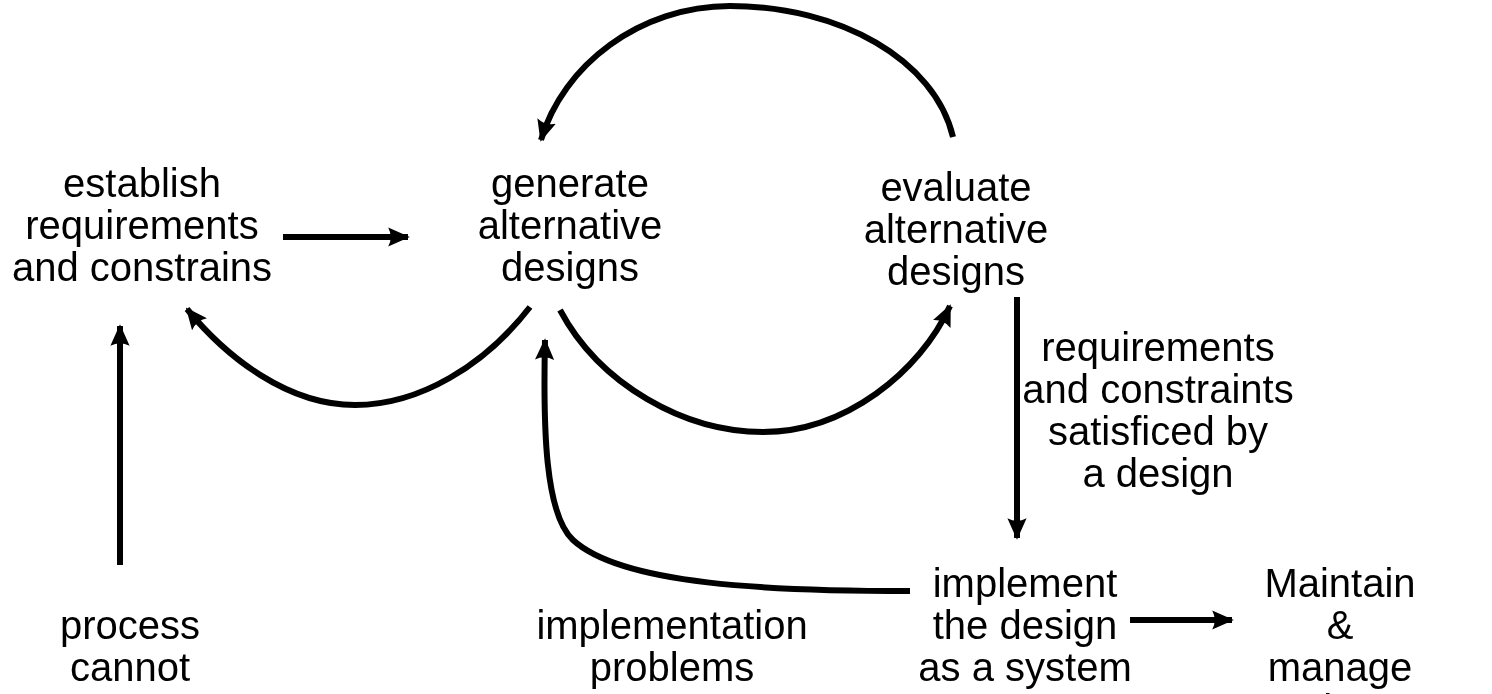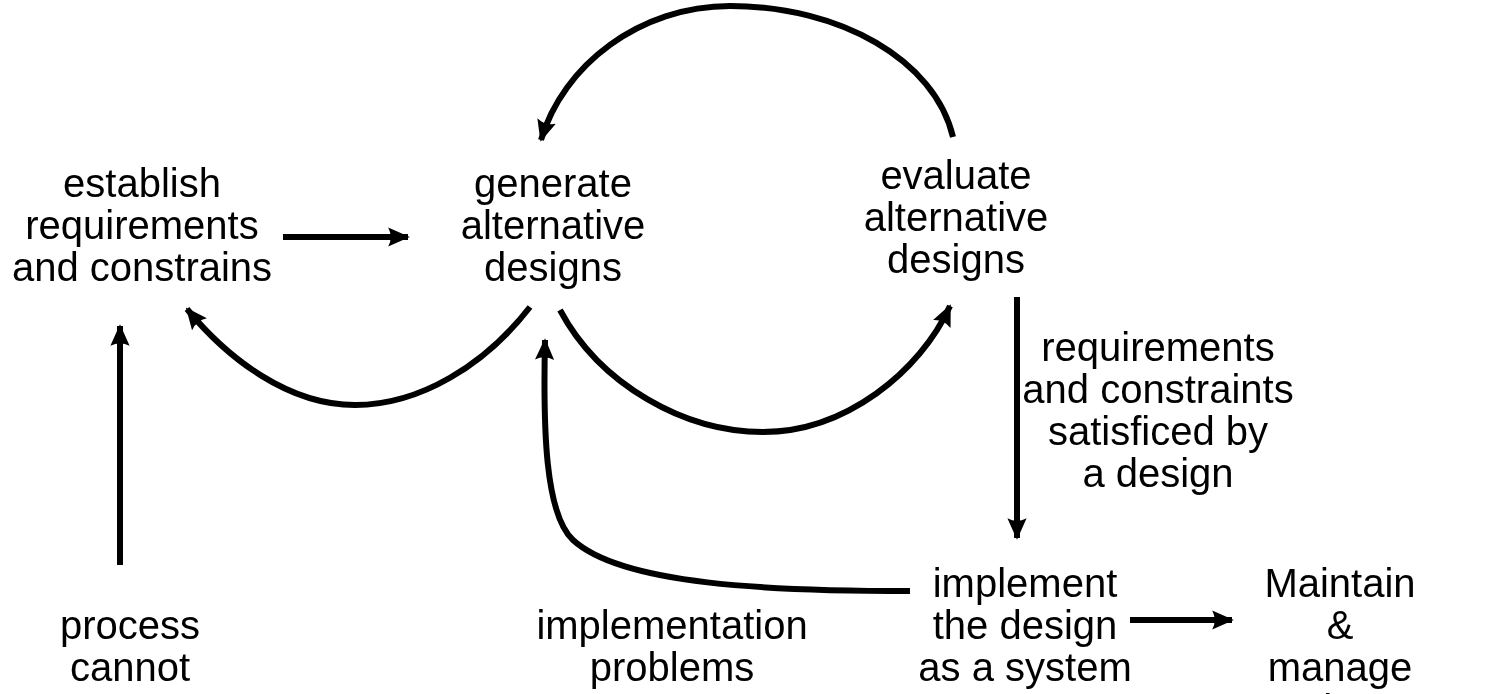--- a/index.html
+++ b/index.html
@@ -70,25 +70,25 @@
 
     <path class="edge" marker-end="url(#ah)" d="M 910 591 C 770 591 622 585 573 540 C 545 514 543 428 545 340"></path>
 
     <path class="edge" marker-end="url(#ah)" d="M 1130 620 L 1232 620"></path>
   </svg>
 
   <div class="label" style="left:142px; top:162px">establish
 requirements
 and constrains</div>
 
-  <div class="label" style="left:553px; top:162px">generate
+  <div class="label" style="left:570px; top:162px">generate
 alternative
 designs</div>
 
-  <div class="label" style="left:956px; top:154px">evaluate
+  <div class="label" style="left:956px; top:166px">evaluate
 alternative
 designs</div>
 
 
   <div class="label" style="left:1158px; top:326px">requirements
 and constraints
 satisficed by
 a design</div>
 
   <div class="label" style="left:130px; top:604px">process

